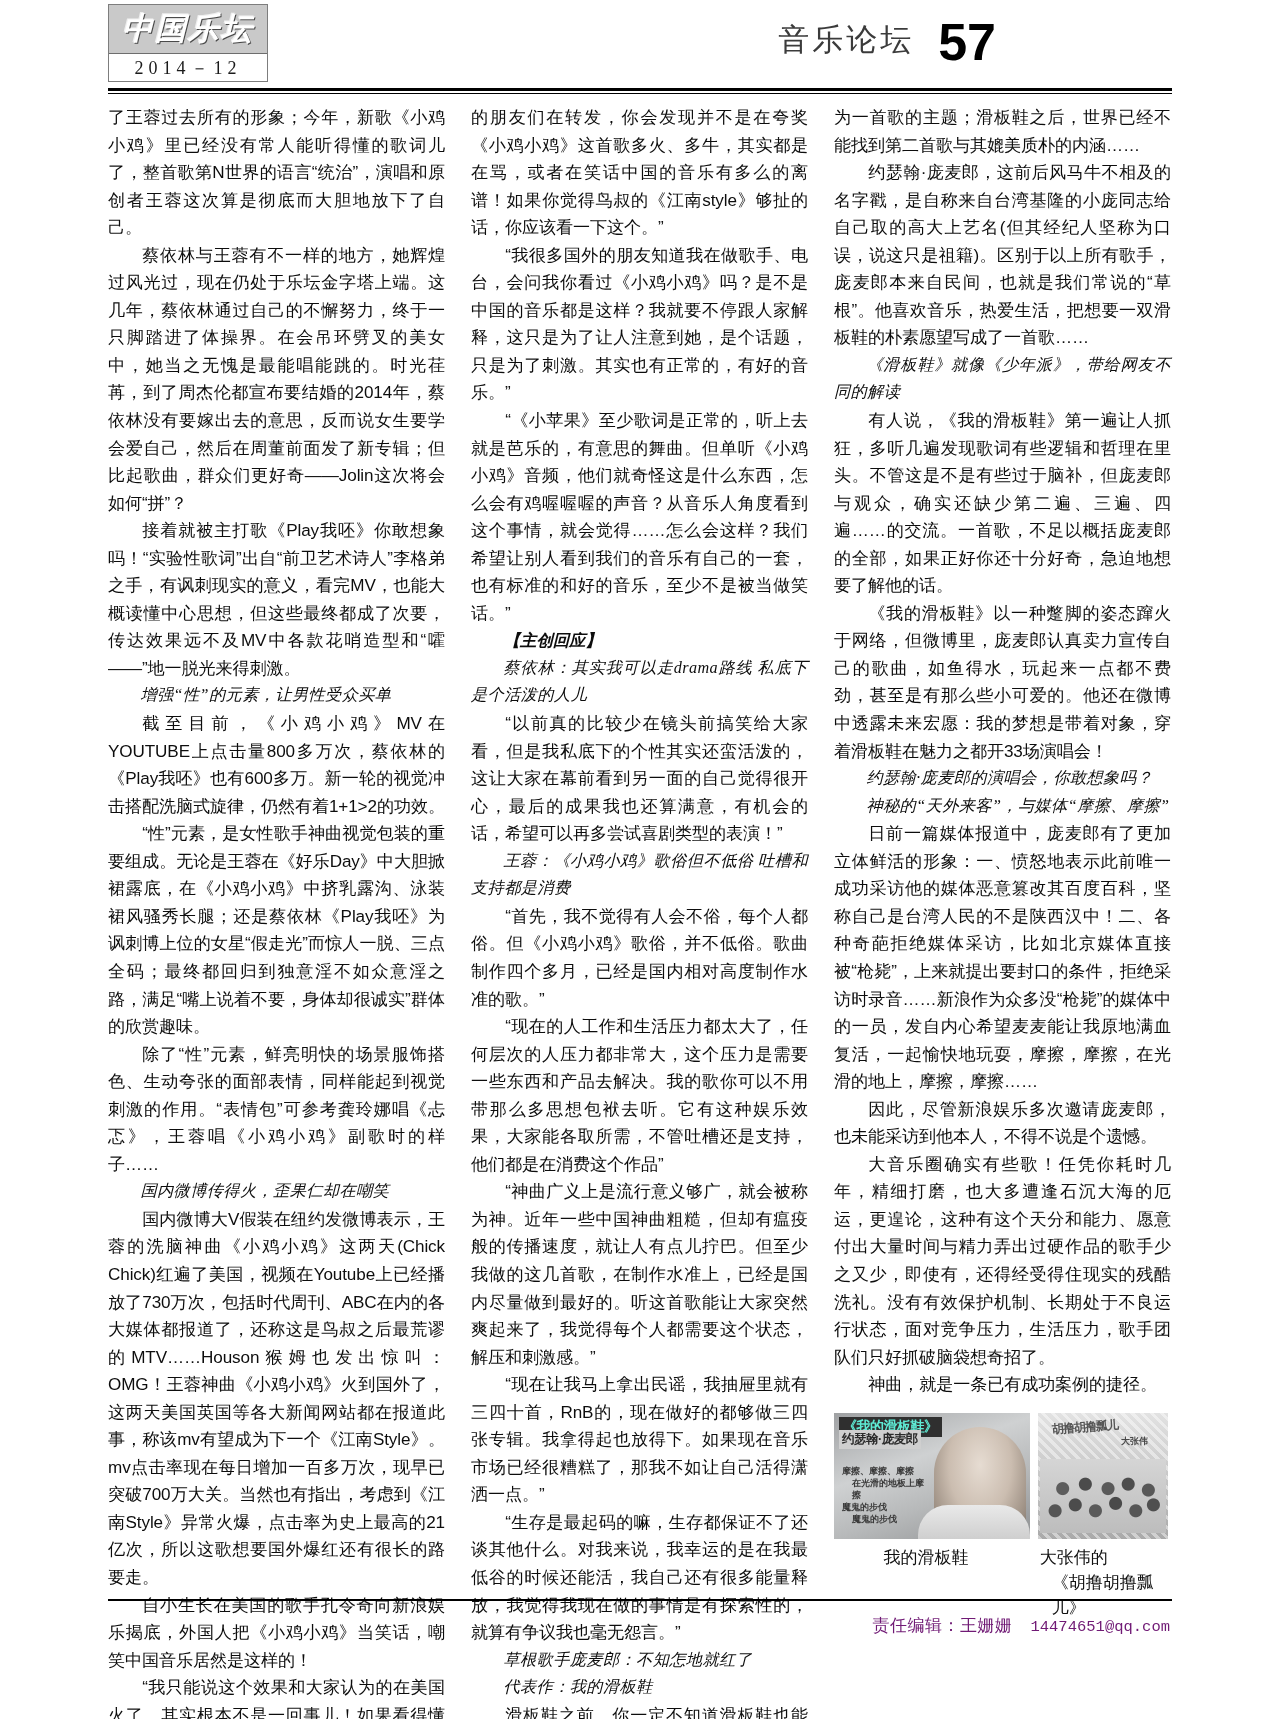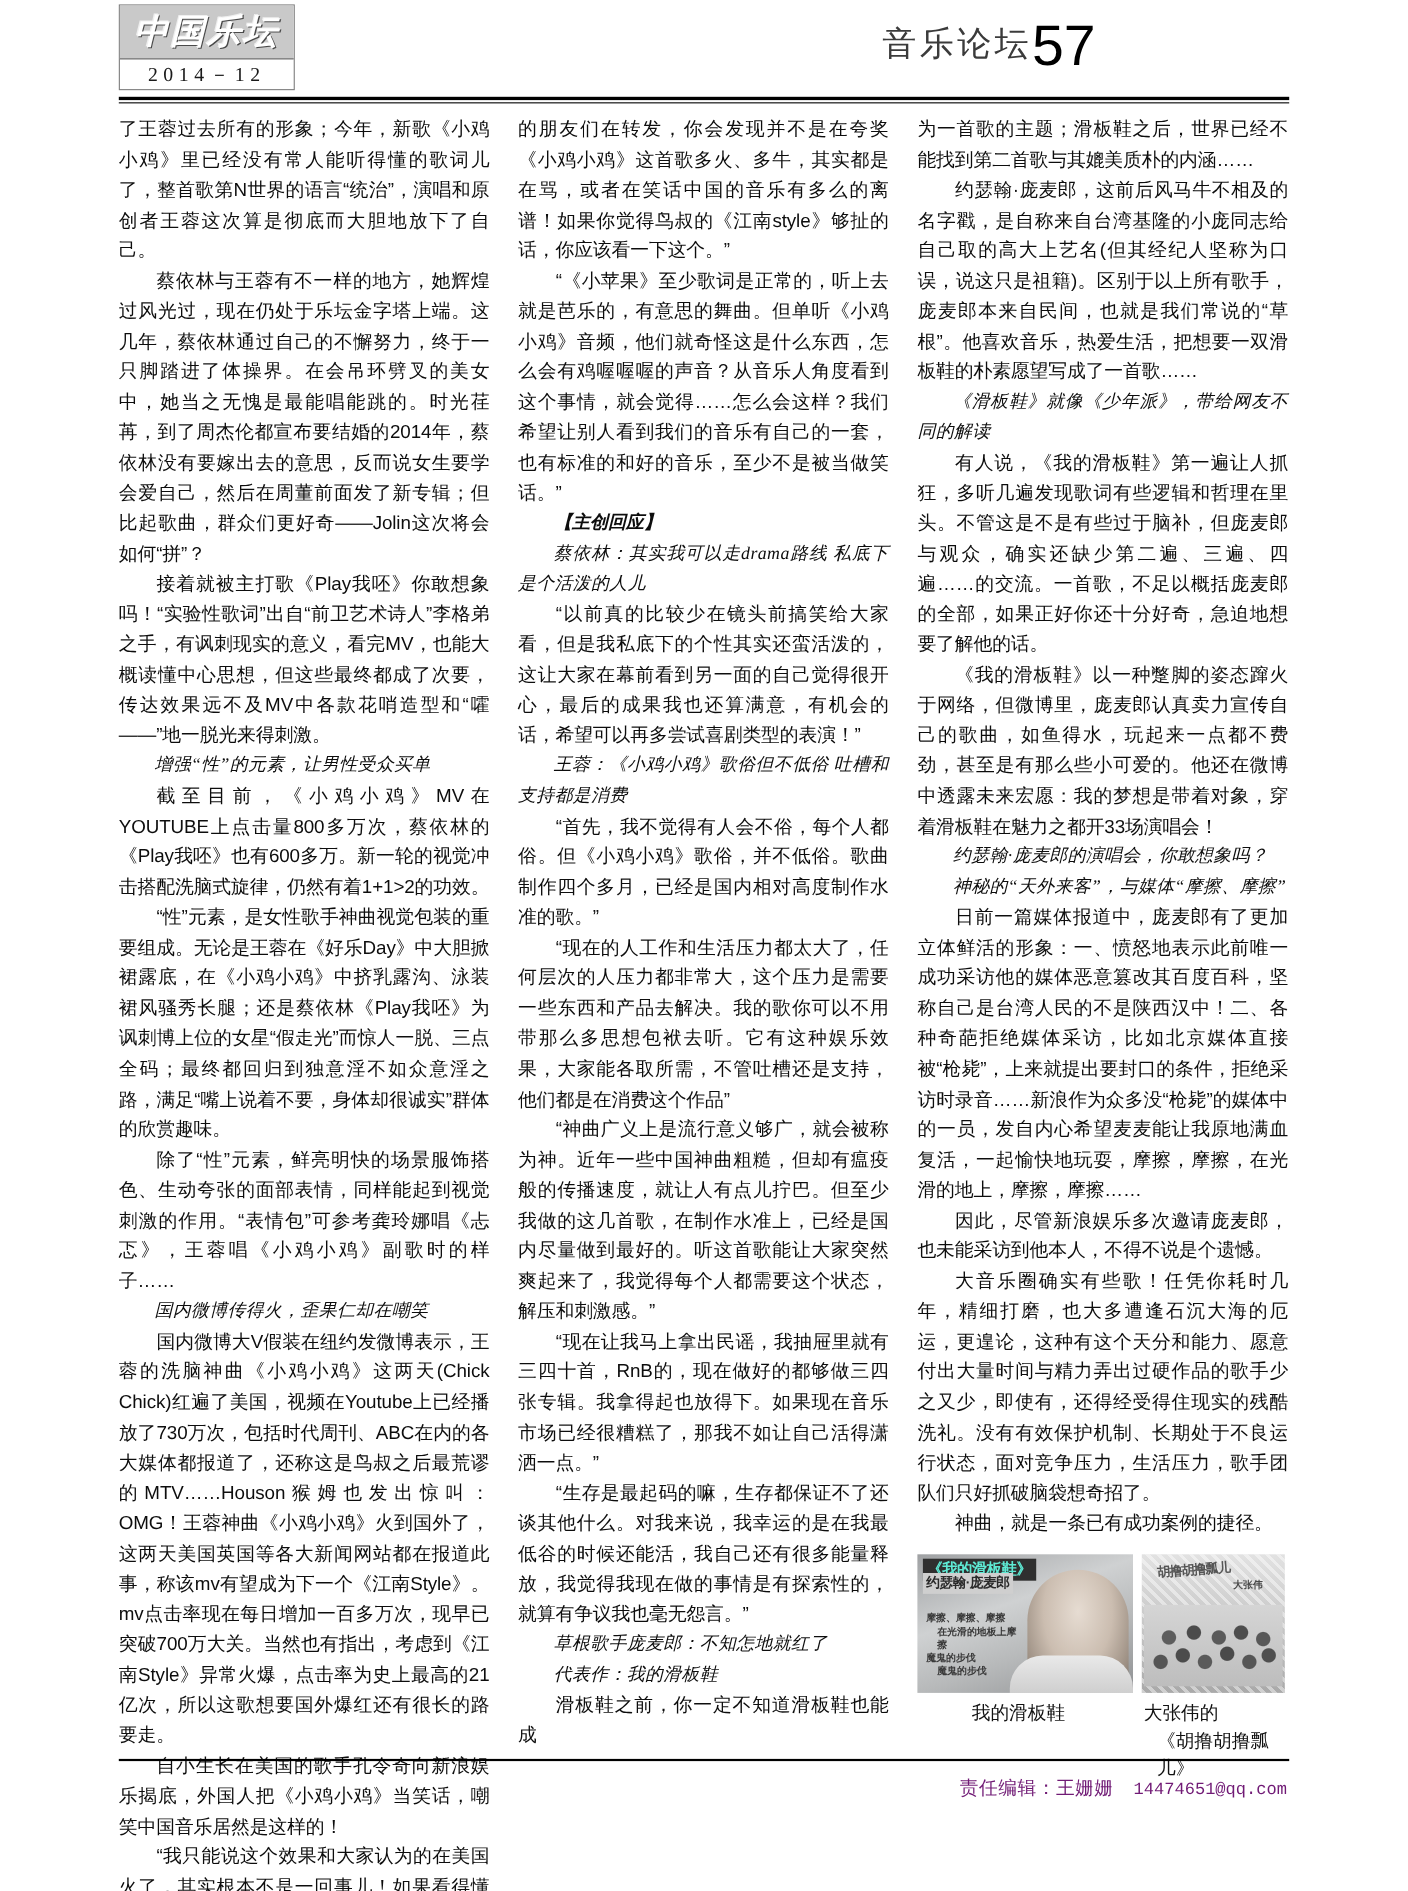--- a/index.html
+++ b/index.html
@@ -59,33 +59,33 @@
     font-size: 18px;
     letter-spacing: 5px;
     color: #1a1a1a;
   }
   .masthead-right {
     position: absolute;
     right: 108px;
     top: 18px;
     display: flex;
     align-items: flex-end;
-    gap: 0;
+    gap: 24px;
   }
   .section-title {
     font-family: "Liberation Serif", "DejaVu Serif", serif;
     font-size: 31px;
     letter-spacing: 3px;
     color: #3b3b3b;
     padding-bottom: 6px;
   }
   .page-number {
     font-family: "Liberation Sans", "DejaVu Sans", sans-serif;
     font-size: 52px;
-    font-weight: normal;
+    font-weight: bold;
     line-height: 0.95;
     color: #000;
   }
   #rule-top {
     position: absolute;
     left: 108px;
     right: 108px;
     top: 88px;
     height: 3px;
     background: #000;
@@ -336,20 +336,21 @@
         <p>截至目前，《小鸡小鸡》MV在YOUTUBE上点击量800多万次，蔡依林的《Play我呸》也有600多万。新一轮的视觉冲击搭配洗脑式旋律，仍然有着1+1&gt;2的功效。</p>
         <p>“性”元素，是女性歌手神曲视觉包装的重要组成。无论是王蓉在《好乐Day》中大胆掀裙露底，在《小鸡小鸡》中挤乳露沟、泳装裙风骚秀长腿；还是蔡依林《Play我呸》为讽刺博上位的女星“假走光”而惊人一脱、三点全码；最终都回归到独意淫不如众意淫之路，满足“嘴上说着不要，身体却很诚实”群体的欣赏趣味。</p>
         <p>除了“性”元素，鲜亮明快的场景服饰搭色、生动夸张的面部表情，同样能起到视觉刺激的作用。“表情包”可参考龚玲娜唱《忐忑》，王蓉唱《小鸡小鸡》副歌时的样子……</p>
         <p class="sub">国内微博传得火，歪果仁却在嘲笑</p>
         <p>国内微博大V假装在纽约发微博表示，王蓉的洗脑神曲《小鸡小鸡》这两天(Chick Chick)红遍了美国，视频在Youtube上已经播放了730万次，包括时代周刊、ABC在内的各大媒体都报道了，还称这是鸟叔之后最荒谬的MTV……Houson猴姆也发出惊叫：OMG！王蓉神曲《小鸡小鸡》火到国外了，这两天美国英国等各大新闻网站都在报道此事，称该mv有望成为下一个《江南Style》。mv点击率现在每日增加一百多万次，现早已突破700万大关。当然也有指出，考虑到《江南Style》异常火爆，点击率为史上最高的21亿次，所以这歌想要国外爆红还有很长的路要走。</p>
         <p>自小生长在美国的歌手孔令奇向新浪娱乐揭底，外国人把《小鸡小鸡》当笑话，嘲笑中国音乐居然是这样的！</p>
         <p>“我只能说这个效果和大家认为的在美国火了，其实根本不是一回事儿！如果看得懂美国媒体的说法、评论，甚至在脸书上、包括我</p>
       </div>
     <div class="col" id="col-2">
         <p class="noindent">的朋友们在转发，你会发现并不是在夸奖《小鸡小鸡》这首歌多火、多牛，其实都是在骂，或者在笑话中国的音乐有多么的离谱！如果你觉得鸟叔的《江南style》够扯的话，你应该看一下这个。”</p>
+        <p>“我很多国外的朋友知道我在做歌手、电台，会问我你看过《小鸡小鸡》吗？是不是中国的音乐都是这样？我就要不停跟人家解释，这只是为了让人注意到她，是个话题，只是为了刺激。其实也有正常的，有好的音乐。”</p>
         <p>“《小苹果》至少歌词是正常的，听上去就是芭乐的，有意思的舞曲。但单听《小鸡小鸡》音频，他们就奇怪这是什么东西，怎么会有鸡喔喔喔的声音？从音乐人角度看到这个事情，就会觉得……怎么会这样？我们希望让别人看到我们的音乐有自己的一套，也有标准的和好的音乐，至少不是被当做笑话。”</p>
         <p class="bracket">【主创回应】</p>
         <p class="kai">蔡依林：其实我可以走drama路线 私底下是个活泼的人儿</p>
         <p>“以前真的比较少在镜头前搞笑给大家看，但是我私底下的个性其实还蛮活泼的，这让大家在幕前看到另一面的自己觉得很开心，最后的成果我也还算满意，有机会的话，希望可以再多尝试喜剧类型的表演！”</p>
         <p class="kai">王蓉：《小鸡小鸡》歌俗但不低俗 吐槽和支持都是消费</p>
         <p>“首先，我不觉得有人会不俗，每个人都俗。但《小鸡小鸡》歌俗，并不低俗。歌曲制作四个多月，已经是国内相对高度制作水准的歌。”</p>
         <p>“现在的人工作和生活压力都太大了，任何层次的人压力都非常大，这个压力是需要一些东西和产品去解决。我的歌你可以不用带那么多思想包袱去听。它有这种娱乐效果，大家能各取所需，不管吐槽还是支持，他们都是在消费这个作品”</p>
         <p>“神曲广义上是流行意义够广，就会被称为神。近年一些中国神曲粗糙，但却有瘟疫般的传播速度，就让人有点儿拧巴。但至少我做的这几首歌，在制作水准上，已经是国内尽量做到最好的。听这首歌能让大家突然爽起来了，我觉得每个人都需要这个状态，解压和刺激感。”</p>
         <p>“现在让我马上拿出民谣，我抽屉里就有三四十首，RnB的，现在做好的都够做三四张专辑。我拿得起也放得下。如果现在音乐市场已经很糟糕了，那我不如让自己活得潇洒一点。”</p>
         <p>“生存是最起码的嘛，生存都保证不了还谈其他什么。对我来说，我幸运的是在我最低谷的时候还能活，我自己还有很多能量释放，我觉得我现在做的事情是有探索性的，就算有争议我也毫无怨言。”</p>

